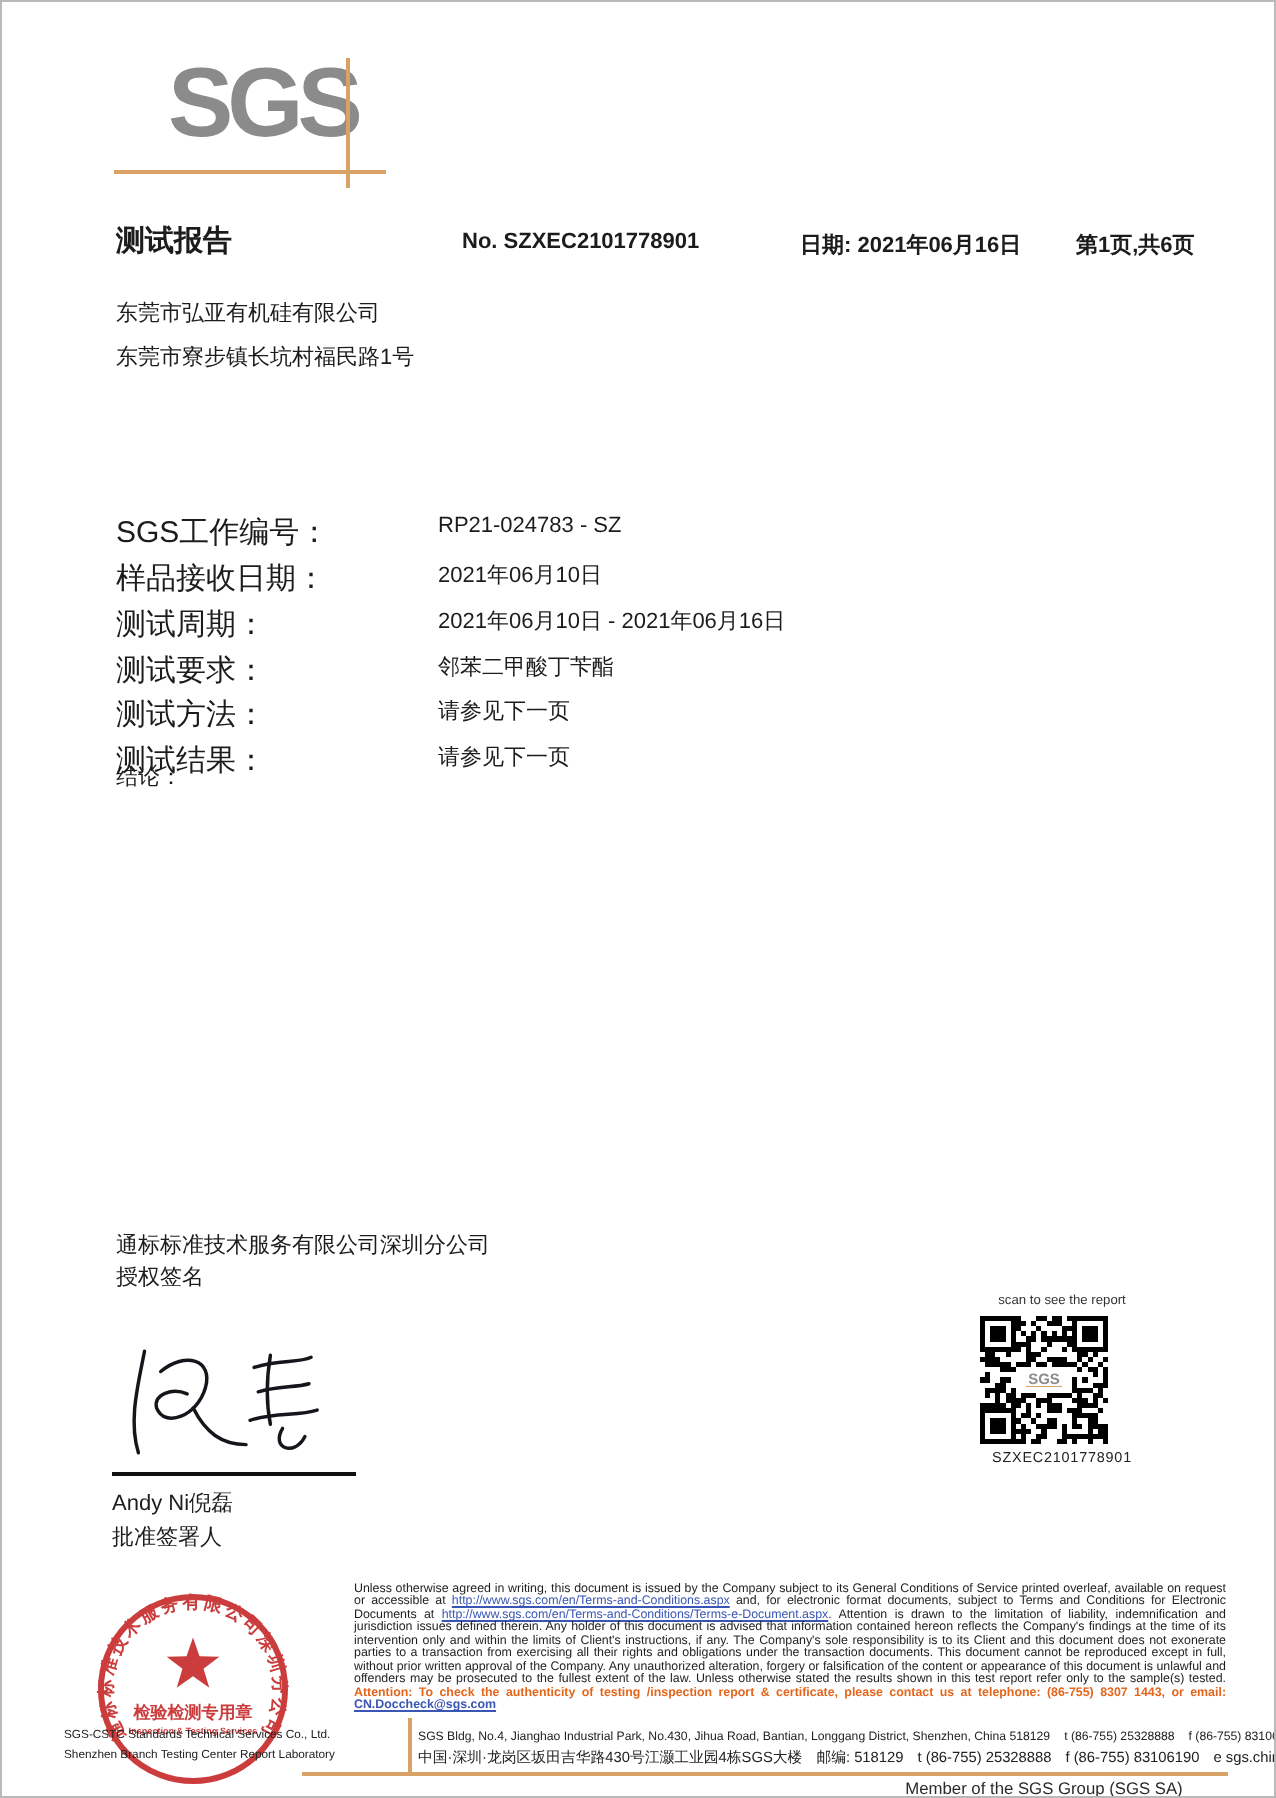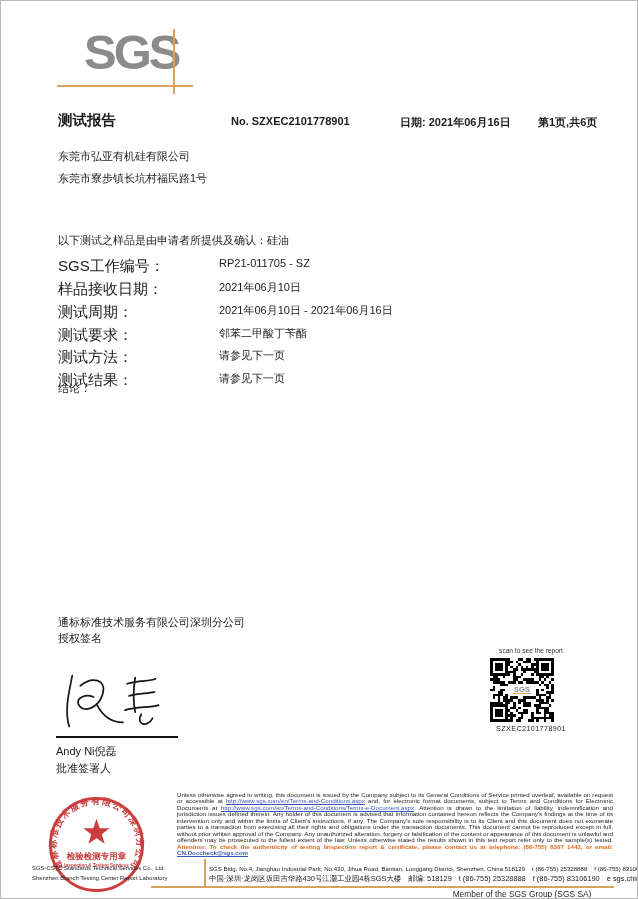--- a/index.html
+++ b/index.html
@@ -63,23 +63,22 @@
   <div class="abs logo-hline"></div>
 
   <div class="abs doc-title">测试报告</div>
   <div class="abs report-no">No. SZXEC2101778901</div>
   <div class="abs hdr-date">日期: 2021年06月16日</div>
   <div class="abs hdr-page">第1页,共6页</div>
 
   <div class="abs appl-name">东莞市弘亚有机硅有限公司</div>
   <div class="abs appl-addr">东莞市寮步镇长坑村福民路1号</div>
 
-  <div class="abs intro">以下测试之样品是由申请者所提供及确认：硅油</div>
   <div class="abs lbl r0">SGS工作编号：</div>
-  <div class="abs val r0">RP21-011705 - SZ</div>
+  <div class="abs val r0">RP21-024783 - SZ</div>
   <div class="abs lbl r1">样品接收日期：</div>
   <div class="abs val r1">2021年06月10日</div>
   <div class="abs lbl r2">测试周期：</div>
   <div class="abs val r2">2021年06月10日 - 2021年06月16日</div>
   <div class="abs lbl r3">测试要求：</div>
   <div class="abs val r3">邻苯二甲酸丁苄酯</div>
   <div class="abs lbl r4">测试方法：</div>
   <div class="abs val r4">请参见下一页</div>
   <div class="abs lbl r5">测试结果：</div>
   <div class="abs val r5">请参见下一页</div>

